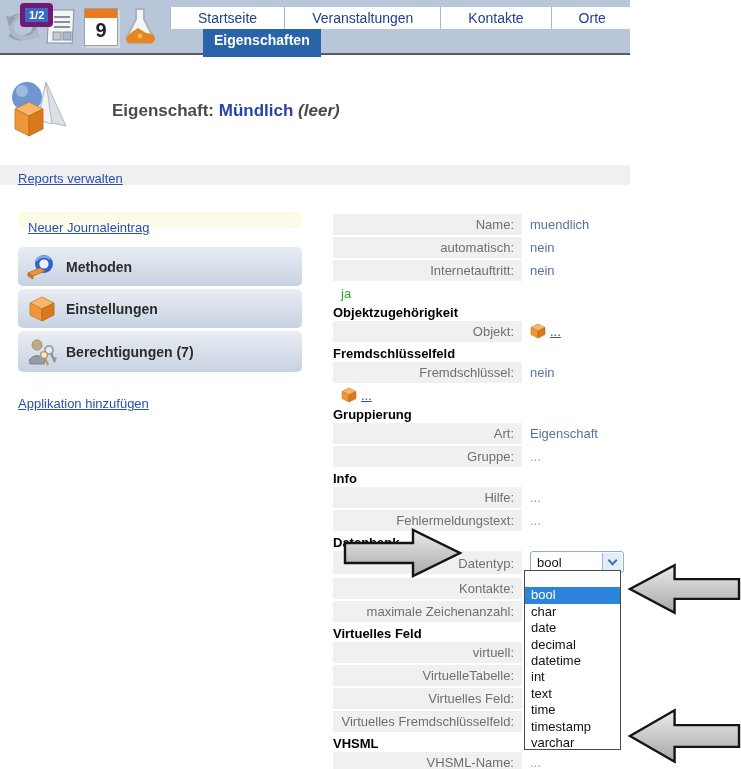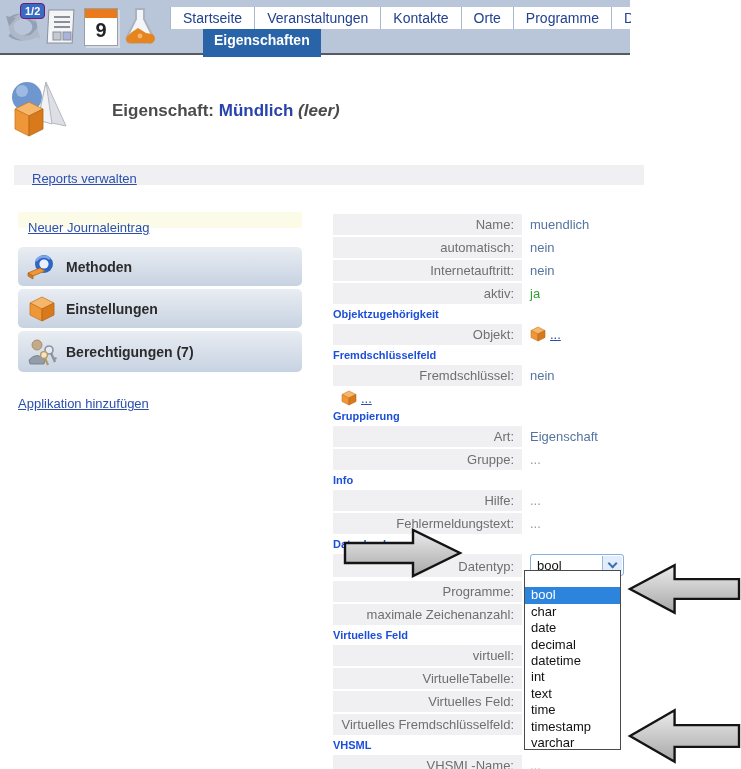--- a/index.html
+++ b/index.html
@@ -3,56 +3,56 @@
 <meta charset="utf-8">
 <style>
   html,body{margin:0;padding:0;background:#fff;}
   .canvas{position:relative;width:741px;height:769px;background:#fff;overflow:hidden;
           font-family:"Liberation Sans",sans-serif;}
 
   
   .topbar{position:absolute;left:0;top:0;width:630px;height:53px;background:#b9c5d8;
           border-bottom:2px solid #565b63;}
   .tb-icon{position:absolute;top:6px;}
-  .badge{position:absolute;left:20px;top:3px;background:#3a6bc4;border:1px solid #701a75;
+  .badge{position:absolute;left:20px;top:3px;background:#3a6bc4;border:5px solid #701a75;
          border-radius:4px;color:#fff;font-size:11px;font-weight:bold;padding:1px 4px;z-index:3;}
   .maintabs{position:absolute;left:170px;top:7px;height:22px;width:460px;display:flex;
             background:#fff;overflow:hidden;border-left:1px solid #aab8cc;}
-  .maintab{flex:0 0 auto;padding:0 12px;font-size:14px;color:#22418f;line-height:22px;
+  .maintab{flex:0 0 auto;padding:0 27px;font-size:14px;color:#22418f;line-height:22px;
            border-right:1px solid #aab8cc;white-space:nowrap;}
   .subtab{position:absolute;left:203px;top:29px;height:28px;line-height:22px;padding:0 11px;
           background:#2a64a8;color:#fff;font-size:14px;font-weight:bold;}
 
   
   .hdr-icon{position:absolute;left:8px;top:80px;}
   .title{position:absolute;left:112px;top:101px;font-size:17px;font-weight:bold;color:#4b4b4b;text-align:right;}
   .title .tname{color:#2843ae;}
   .title .tsuffix{font-style:italic;}
 
   
-  .reportsbar{position:absolute;left:0;top:165px;width:630px;height:20px;background:#f0f0f3;margin-left:14px;}
+  .reportsbar{position:absolute;left:0;top:165px;width:630px;height:20px;background:#f0f0f3;}
   .reportsbar a{position:absolute;left:18px;top:6px;}
   a.blue-link{color:#2b4fae;font-size:13px;text-decoration:underline;cursor:pointer;}
 
   
   .side-journal{position:absolute;left:18px;top:212px;width:284px;height:16px;background:#fbfbe7;}
   .side-journal a{position:absolute;left:10px;top:8px;}
   .side-btn{position:absolute;left:18px;width:284px;height:39px;border-radius:5px;
             background:linear-gradient(#e9edf3,#c7d2e1);display:flex;align-items:center;cursor:pointer;}
   .side-btn .sicon{width:32px;margin:0 8px 0 8px;display:flex;justify-content:center;}
   .side-btn .slabel{font-size:14px;font-weight:bold;color:#2b2b2b;}
   .side-applink{position:absolute;left:18px;top:396px;}
 
   
   .form{position:absolute;left:333px;top:214px;width:297px;}
   .frow{display:flex;margin-bottom:2px;}
   .flabel{width:189px;min-height:14px;background:#f0f0f2;color:#6f6f6f;font-size:13px;
           text-align:right;padding:3px 8px 3px 4px;box-sizing:border-box;}
   .fvalue{padding:3px 0 0 8px;font-size:13px;white-space:nowrap;display:flex;align-items:flex-start;}
-  .fsection{font-size:11px;font-weight:bold;color:#1d4ed8;padding:2px 0;height:14px;}
+  .fsection{font-size:13px;font-weight:bold;color:#000000;padding:2px 0;height:14px;}
   .val-blue{color:#56749f;}
   .val-green{color:#2fa12f;}
   .val-dots{color:#9a9a9a;}
   .dots-link{color:#2b4fae;text-decoration:underline;cursor:pointer;margin-left:4px;font-size:13px;}
   .fvalue .cube{margin-top:-1px;}
 
   
   .frow-select .fvalue{padding-top:0;}
   .frow-select .flabel{padding-top:5px;}
   .frow-select{margin-bottom:4px;}
@@ -197,21 +197,20 @@
           <span class="val-blue">nein</span>
         </div>
       </div>
       <div class="frow">
         <div class="flabel">Internetauftritt:</div>
         <div class="fvalue">
           <span class="val-blue">nein</span>
         </div>
       </div>
       <div class="frow">
-        <div class="flabel">aktiv:</div>
         <div class="fvalue">
           <span class="val-green">ja</span>
         </div>
       </div>
       <div class="fsection">Objektzugehörigkeit</div>
       <div class="frow">
         <div class="flabel">Objekt:</div>
         <div class="fvalue">
           <svg class="cube" width="16" height="16" viewBox="0 0 16 16">
             <polygon points="8,1 15,4.5 8,8 1,4.5" fill="#f6b66b" stroke="#c77a1e" stroke-width="0.6"></polygon>
@@ -270,21 +269,21 @@
         <div class="fvalue">
           <span class="selectbox">
             <span class="sel-text">bool</span>
             <span class="sel-btn">
               <i class="chev"></i>
             </span>
           </span>
         </div>
       </div>
       <div class="frow">
-        <div class="flabel">Programme:</div>
+        <div class="flabel">Kontakte:</div>
         <div class="fvalue"></div>
       </div>
       <div class="frow">
         <div class="flabel">maximale Zeichenanzahl:</div>
         <div class="fvalue"></div>
       </div>
       <div class="fsection">Virtuelles Feld</div>
       <div class="frow">
         <div class="flabel">virtuell:</div>
         <div class="fvalue"></div>

